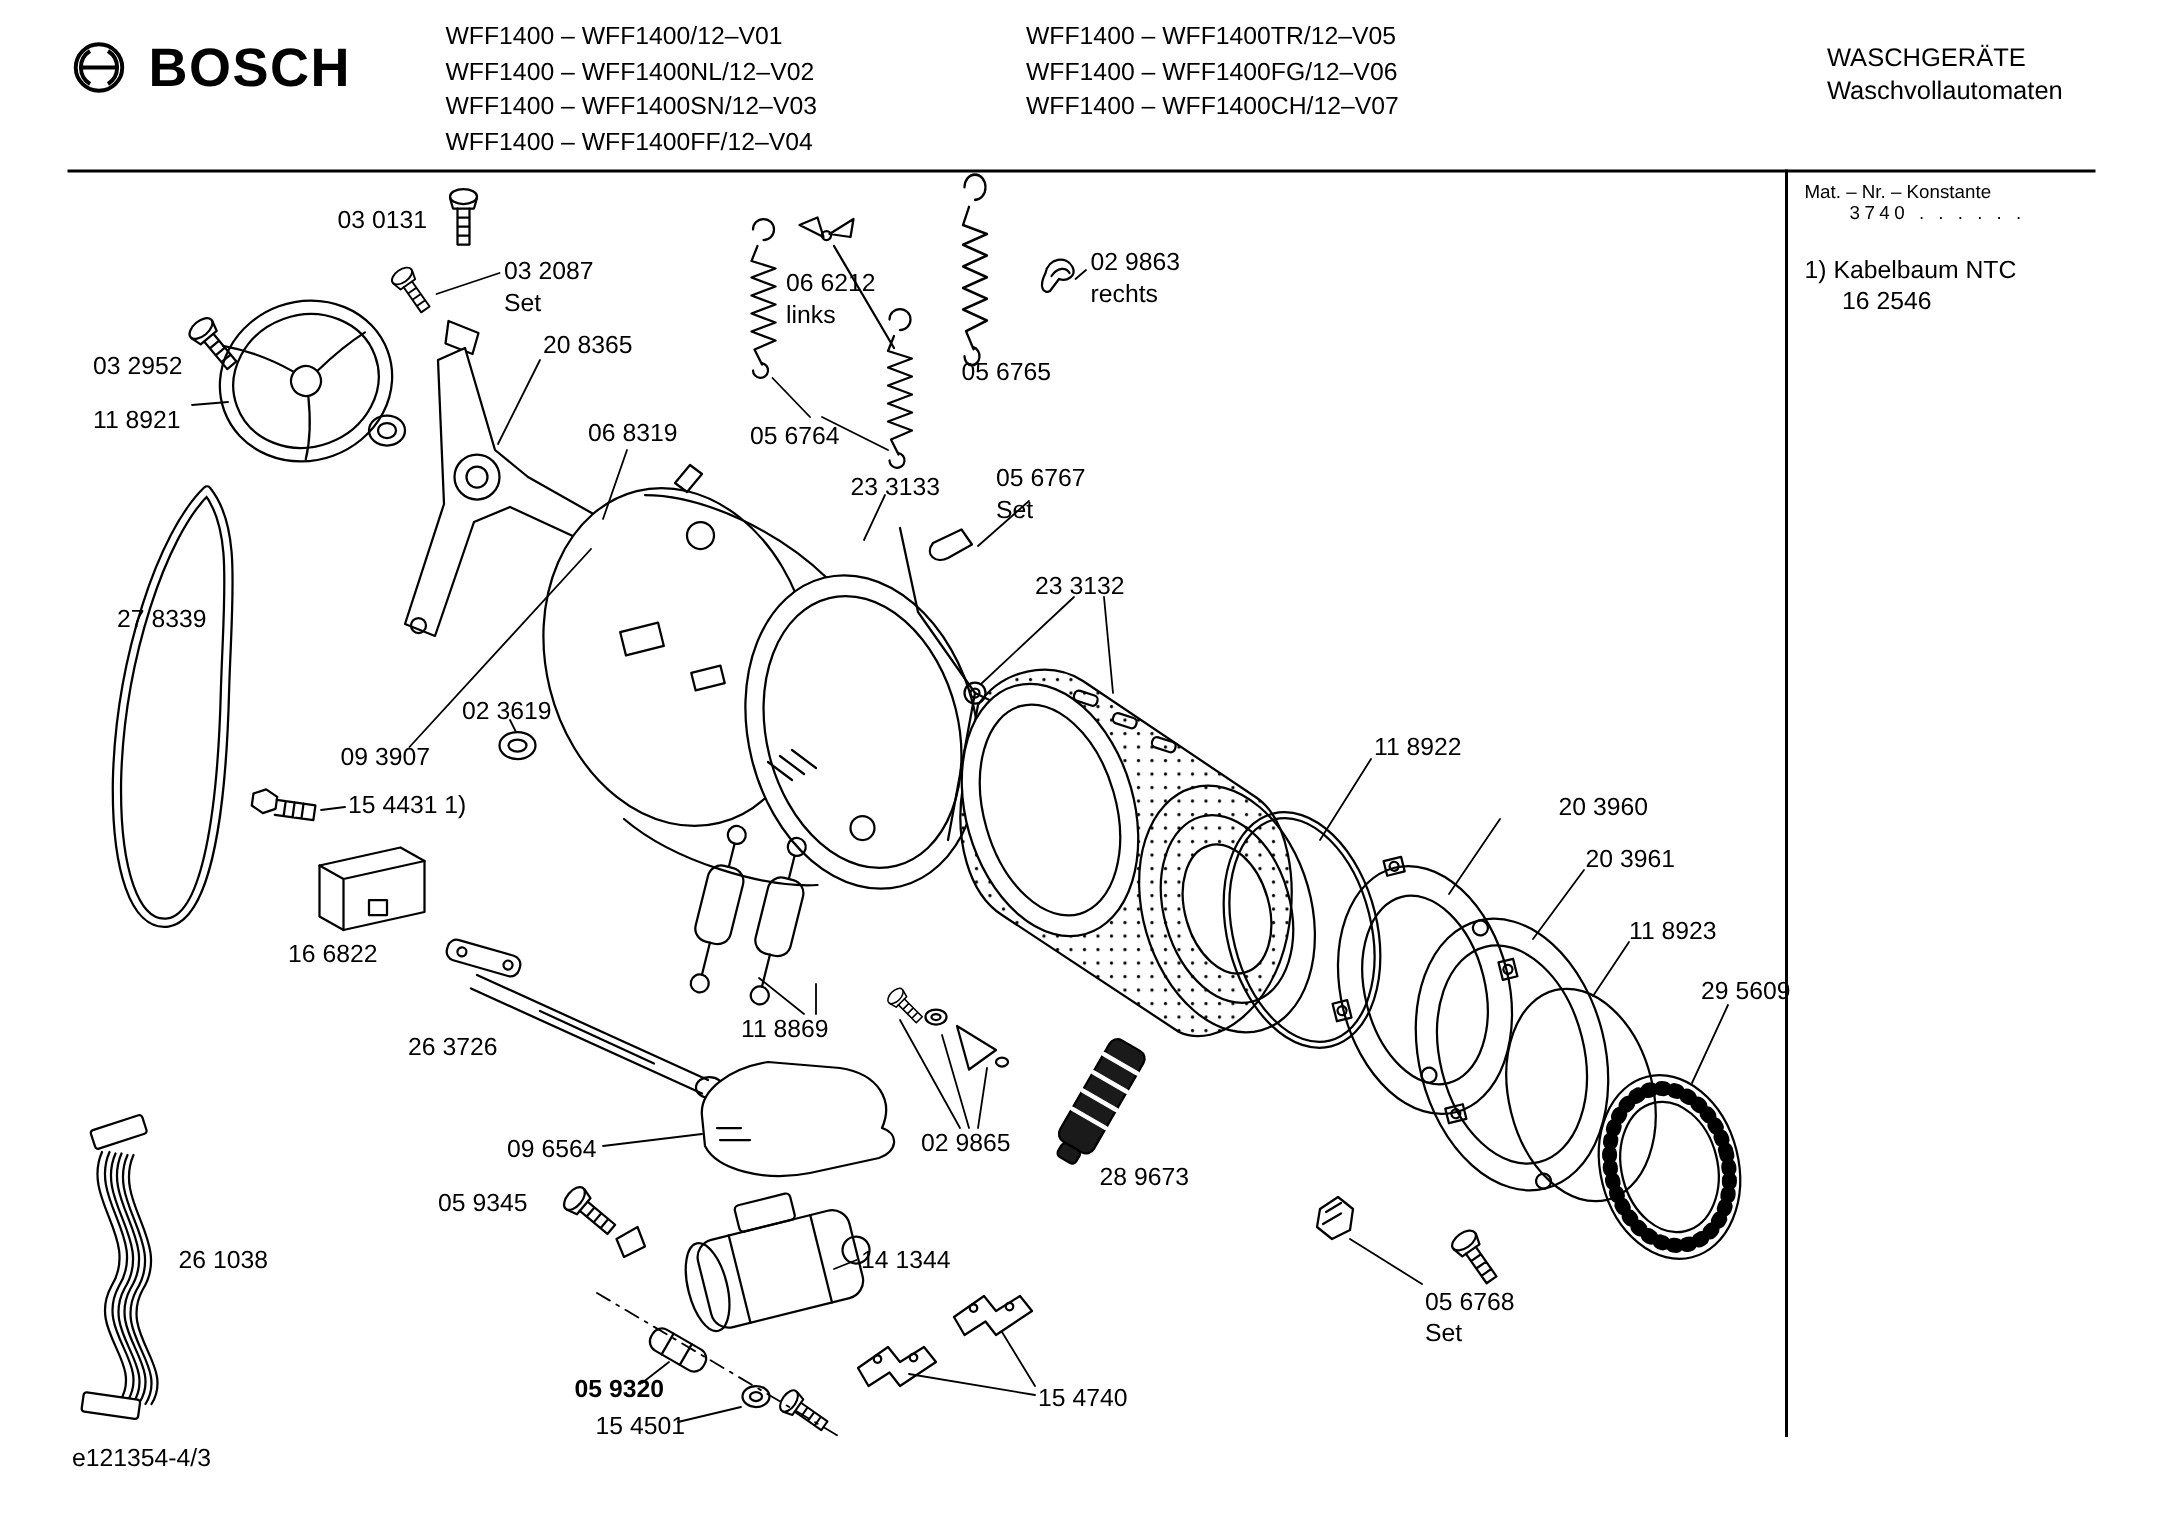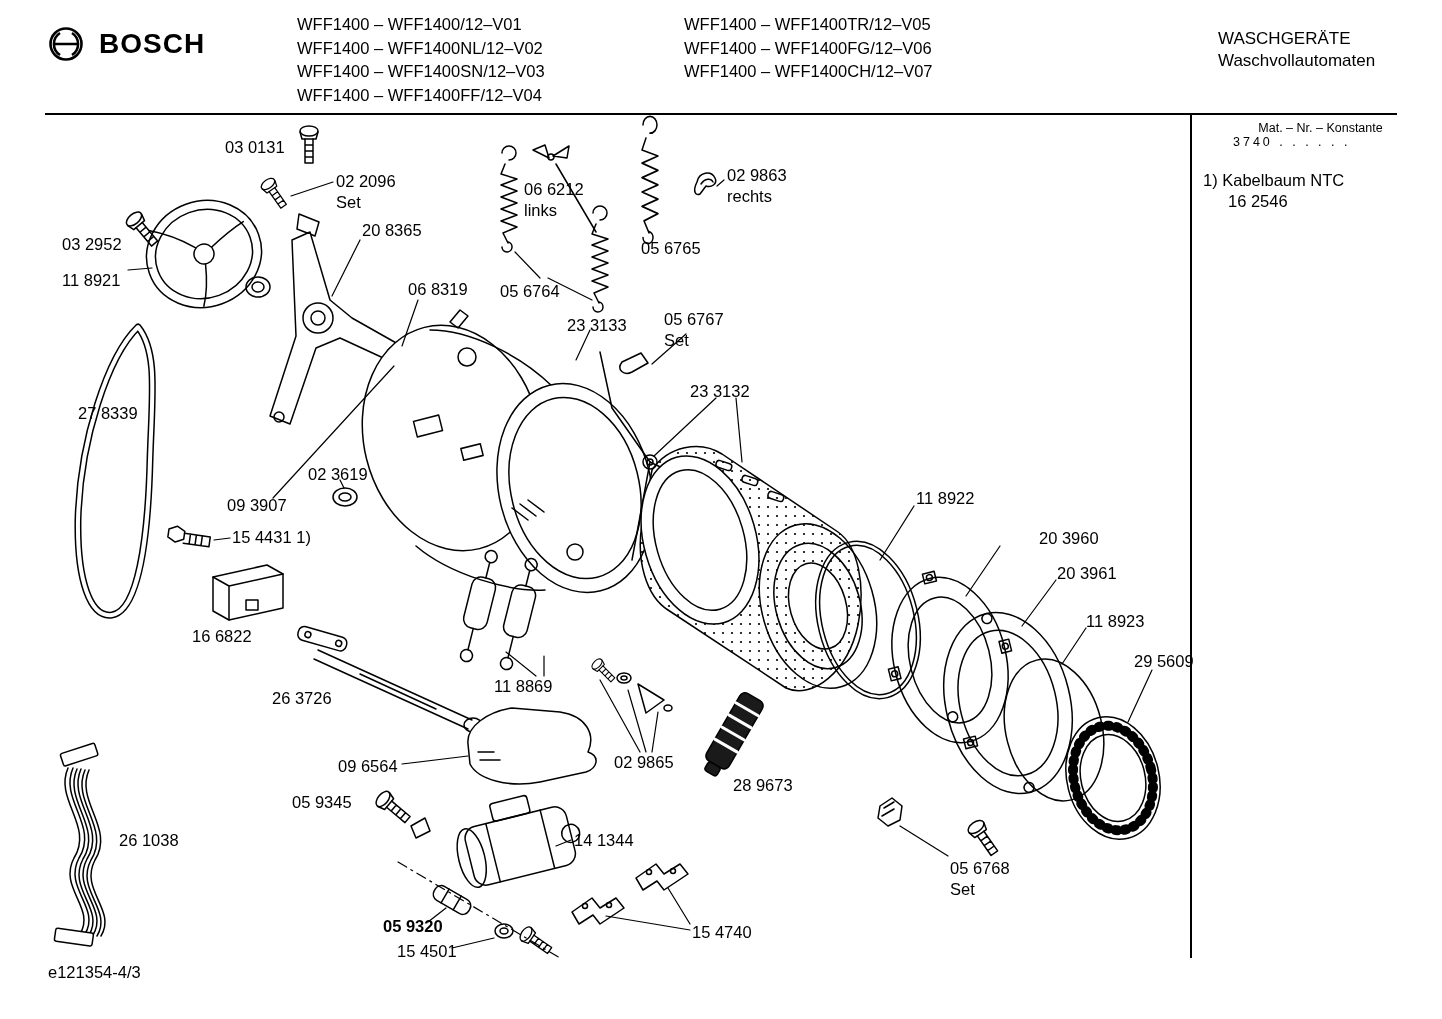--- a/index.html
+++ b/index.html
@@ -3,29 +3,29 @@
 <meta charset="utf-8">
 <style>
   html,body{margin:0;padding:0;}
   body{width:1442px;height:1019px;background:#fff;color:#000;
        font-family:"Liberation Sans","DejaVu Sans",sans-serif;
        position:relative;overflow:hidden;}
   #drawing{position:absolute;left:0;top:0;z-index:1;}
   #labels{position:absolute;left:0;top:0;width:1412px;height:1019px;z-index:2;pointer-events:none;}
   .part-label{position:absolute;font-size:16.5px;line-height:21px;white-space:nowrap;}
   .brand{position:absolute;left:46px;top:24px;display:flex;align-items:center;gap:13px;z-index:3;}
-  .brand-name{font-size:28px;font-weight:bold;letter-spacing:1px;text-align:center;}
+  .brand-name{font-size:36px;font-weight:bold;letter-spacing:1px;text-align:center;}
   .header-models{position:absolute;top:13px;font-size:16.5px;line-height:23.5px;z-index:3;}
   #models1{left:297px;}
   #models2{left:684px;}
   .category{position:absolute;left:1218px;top:28px;font-size:17px;line-height:22px;z-index:3;}
   .rule-h{position:absolute;left:45px;top:113px;width:1352px;height:2px;background:#000;}
   .rule-v{position:absolute;left:1190px;top:113px;width:2px;height:845px;background:#000;}
   .sidebar{position:absolute;left:1203px;top:121px;width:235px;z-index:3;}
-  .mat1{font-size:12.5px;text-align:center;}
+  .mat1{font-size:12.5px;}
   .mat2{font-size:12.5px;margin-left:30px;letter-spacing:3px;}
   .note1{font-size:16.5px;margin-top:22px;}
   .note2{font-size:16.5px;margin-left:25px;margin-top:2px;}
   .docnum{position:absolute;left:48px;top:963px;font-size:16.5px;z-index:3;}
 </style>
 </head>
 <body>
 
 <div class="brand">
   <svg width="40" height="40" viewBox="0 0 40 40">
@@ -359,33 +359,33 @@
       <path d="M948,856 L900,826"></path>
     </g>
   </g>
 </svg>
 
 <div id="labels">
     <div class="part-label" style="left: 225px; top: 137px;">
       <div>03 0131</div>
     </div>
     <div class="part-label" style="left: 336px; top: 171px;">
-      <div>02 2096</div>
+      <div>03 2087</div>
       <div>Set</div>
     </div>
     <div class="part-label" style="left: 62px; top: 234px;">
       <div>03 2952</div>
     </div>
     <div class="part-label" style="left: 62px; top: 270px;">
       <div>11 8921</div>
     </div>
     <div class="part-label" style="left: 362px; top: 220px;">
       <div>20 8365</div>
     </div>
-    <div class="part-label" style="left: 392px; top: 279px; margin-left: 16px;">
+    <div class="part-label" style="left: 392px; top: 279px;">
       <div>06 8319</div>
     </div>
     <div class="part-label" style="left: 524px; top: 179px;">
       <div>06 6212</div>
       <div>links</div>
     </div>
     <div class="part-label" style="left: 500px; top: 281px;">
       <div>05 6764</div>
     </div>
     <div class="part-label" style="left: 727px; top: 165px;">

